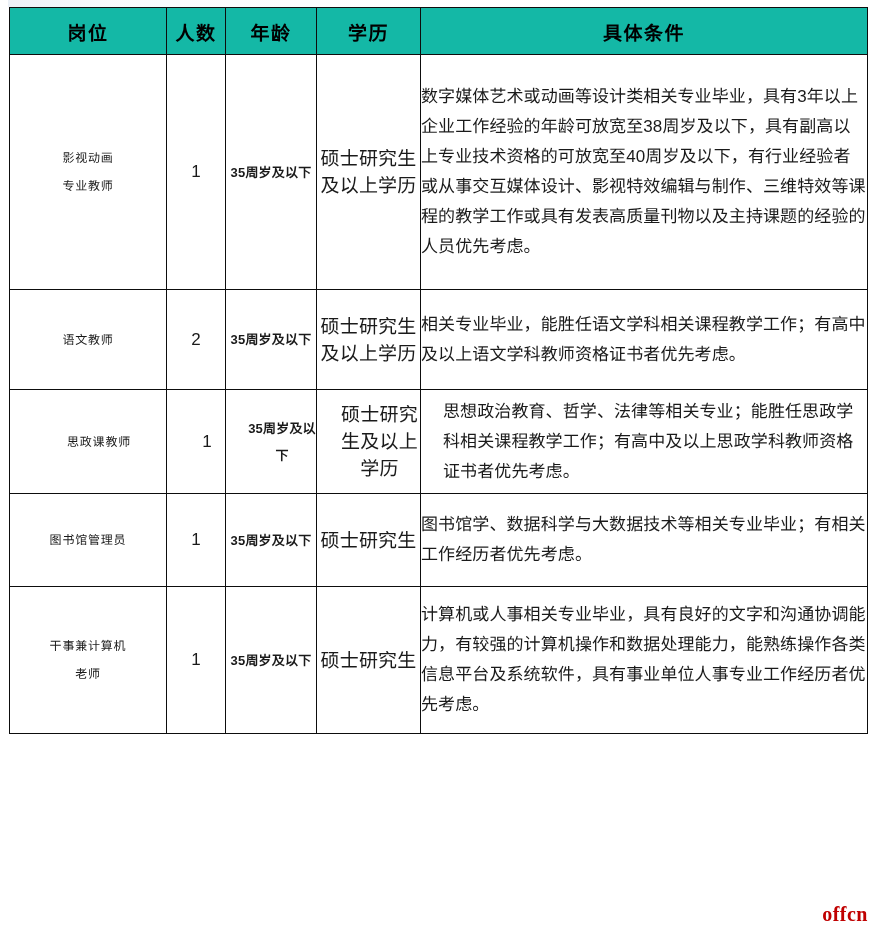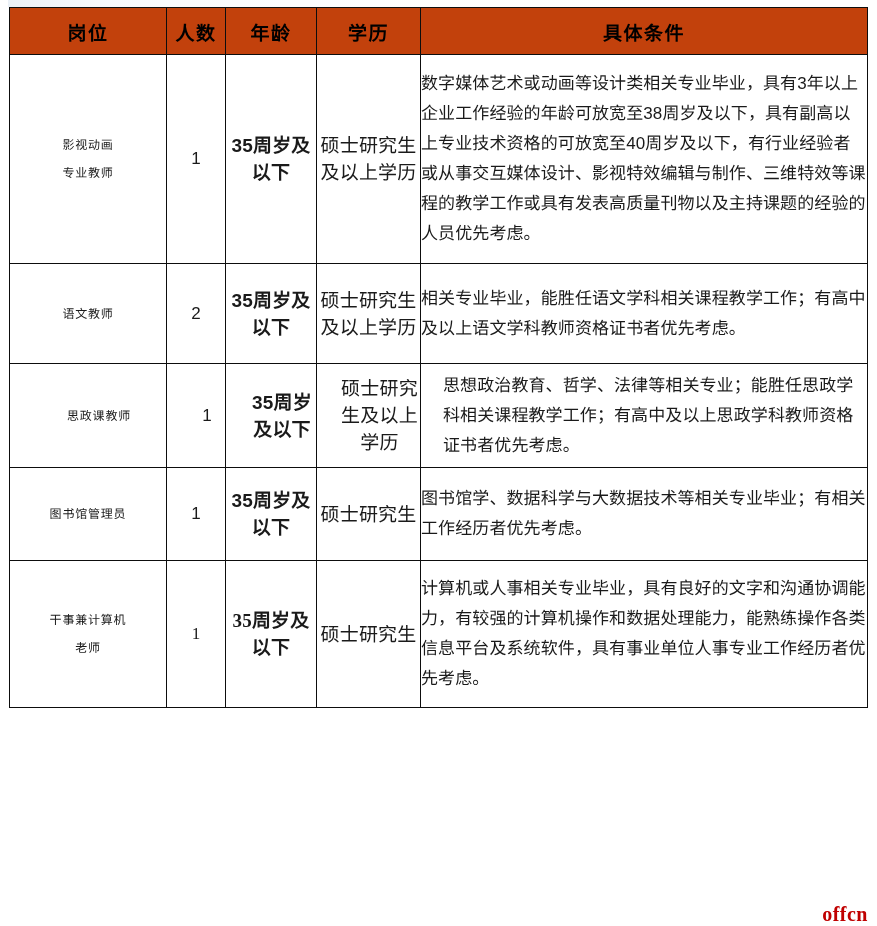--- a/index.html
+++ b/index.html
@@ -55,21 +55,21 @@
   table.jobs th,
   table.jobs td {
     border: 1.6px solid #0d0d0d;
     padding: 0;
     vertical-align: middle;
     box-sizing: border-box;
   }
 
   
   thead th {
-    background: #c2410c;
+    background: #14b8a6;
     height: 47px;
     text-align: center;
     font-weight: bold;
     font-size: 19px;
     letter-spacing: 1.5px;
     color: #000000;
   }
 
   
   col.c-post  { width: 157px; }
@@ -87,21 +87,21 @@
     padding: 4px 6px;
     white-space: pre-line;
   }
   td.count {
     text-align: center;
     font-size: 17px;
     line-height: 24px;
   }
   td.age {
     text-align: center;
-    font-size: 19px;
+    font-size: 13px;
     line-height: 27px;
     font-weight: bold;
     letter-spacing: 0.2px;
     padding: 2px 3px;
   }
   td.edu {
     text-align: center;
     font-size: 19px;
     line-height: 27px;
     letter-spacing: 0.2px;
@@ -110,27 +110,27 @@
   td.cond {
     text-align: left;
     font-size: 17px;
     line-height: 30px;
     letter-spacing: 0.1px;
     padding: 7px 9px 7px 10px;
     vertical-align: middle;
   }
 
   
-  tr.r0 td { height: 209px; }
+  tr.r0 td { height: 235px; }
   tr.r1 td { height: 101px; }
   tr.r2 td { height: 100px; }
   tr.r3 td { height: 104px; padding-left: 22px; }
   tr.r4 td { height: 93px; }
   tr.r5 td { height: 107px; }
-  tr.r6 td { height: 147px; font-family: Liberation Serif, serif; }
+  tr.r6 td { height: 147px; }
 
   
   .watermark {
     position: absolute;
     right: 9px;
     bottom: 2px;
     font-family: "Liberation Serif", "DejaVu Serif", serif;
     font-weight: bold;
     font-size: 20px;
     letter-spacing: 0.5px;

